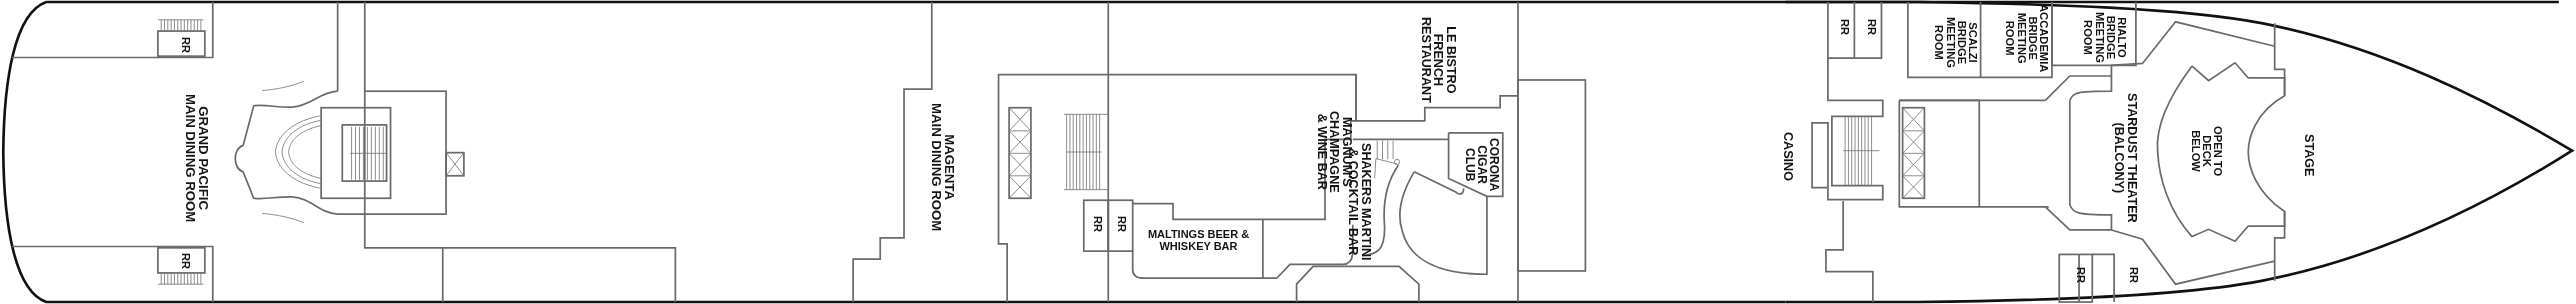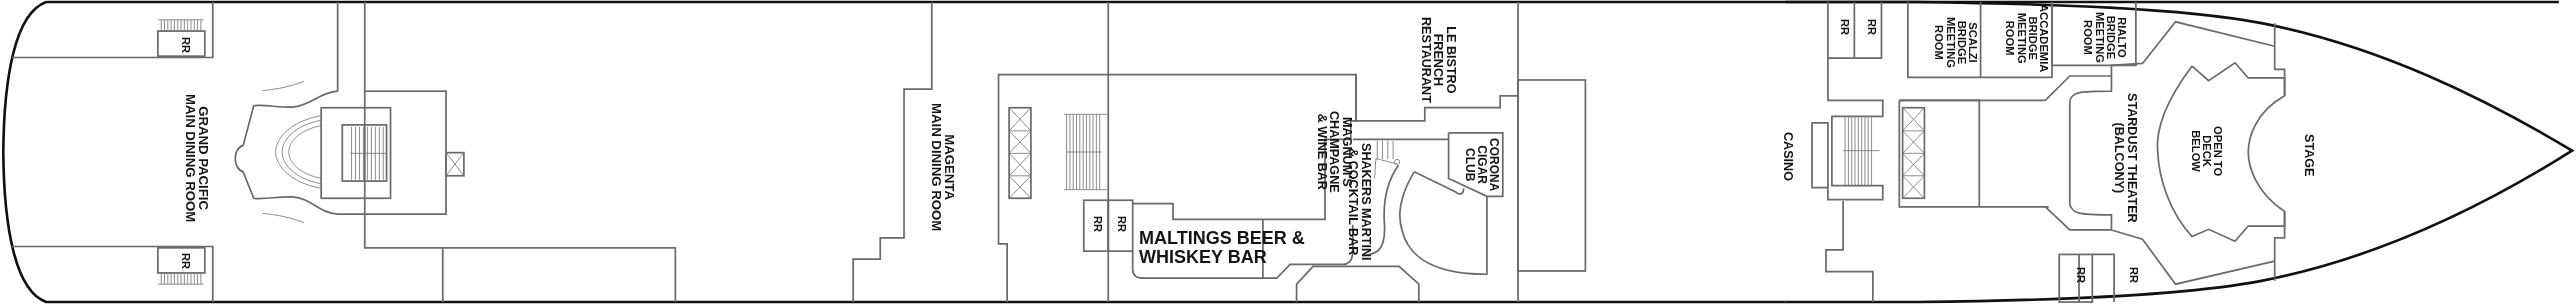--- a/index.html
+++ b/index.html
@@ -112,21 +112,21 @@
 
     <rect class="wall" x="3114" y="385" width="50" height="72"></rect>
     <path class="wall" d="M3164,385 L3197,385 L3197,457 M3144,385 L3144,457"></path>
   </g>
 </svg>
 
 <div class="lbl" style="left:210px; top:94px; font-size:13.2px;">GRAND PACIFIC
 MAIN DINING ROOM</div>
 <div class="lbl" style="left:956px; top:103px; font-size:13.2px;">MAGENTA
 MAIN DINING ROOM</div>
-<div class="lbl-h" style="left:1139px; top:229px; width:119px; font-size:18px;">MALTINGS BEER &amp;
+<div class="lbl-h" style="left:1139px; top:229px; width:119px; font-size:11px;">MALTINGS BEER &amp;
 WHISKEY BAR</div>
 <div class="lbl" style="left:1353px; top:111px; font-size:12.6px;">MAGNUM'S
 CHAMPAGNE
 &amp; WINE BAR</div>
 <div class="lbl" style="left:1457px; top:17px; font-size:12.6px;">LE BISTRO
 FRENCH
 RESTAURANT</div>
 <div class="lbl" style="left:1372px; top:143px; font-size:12.6px;">SHAKERS MARTINI
 &amp; COCKTAIL BAR</div>
 <div class="lbl" style="left:1500px; top:138px; font-size:12px;">CORONA

